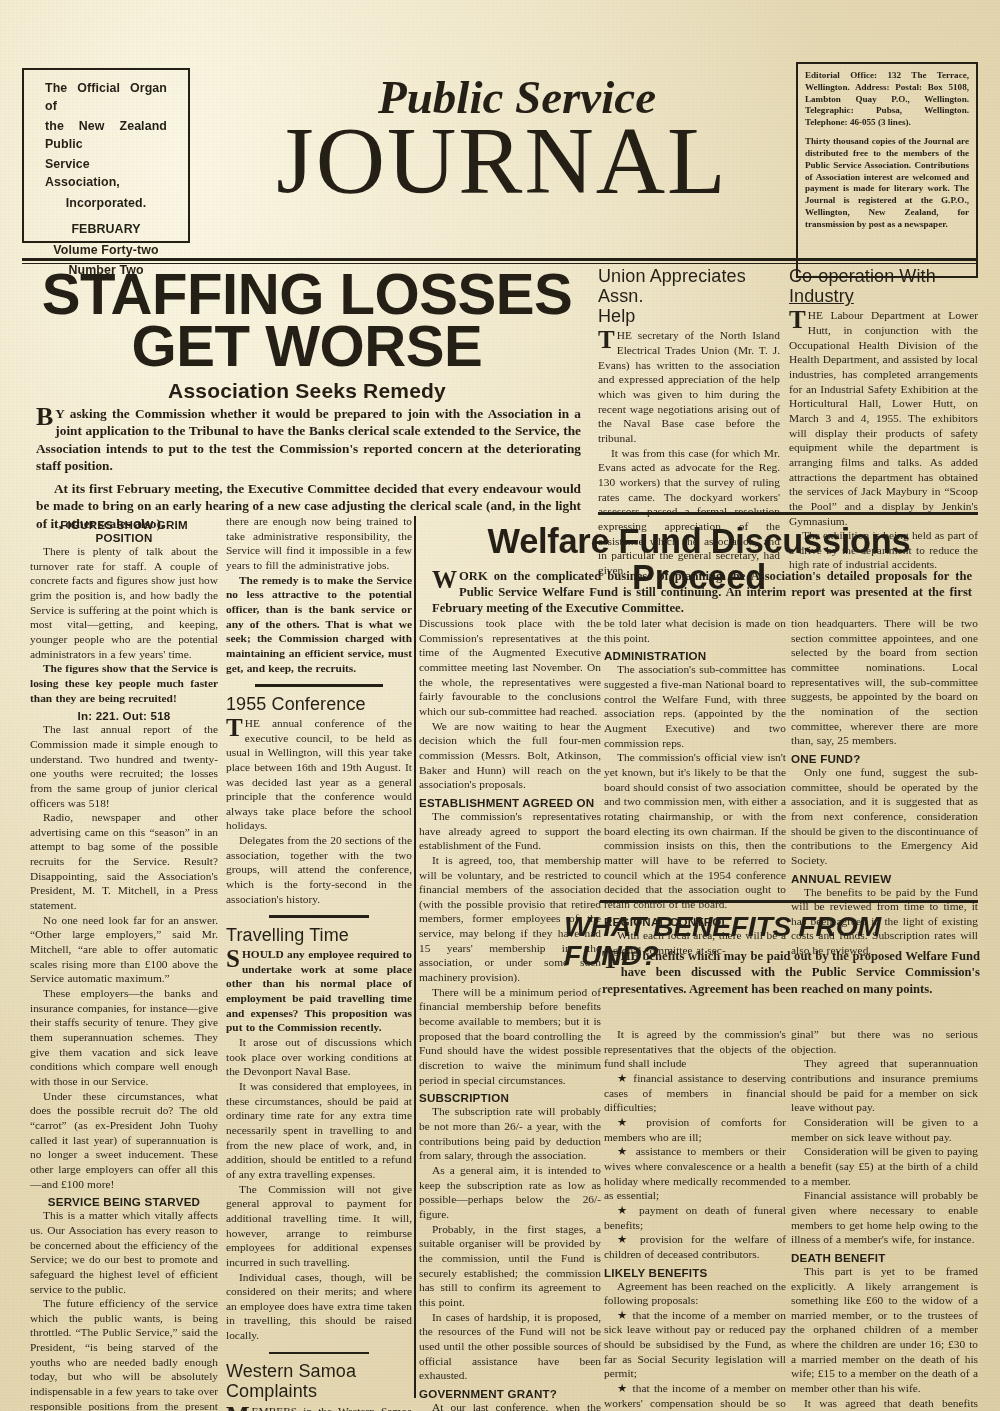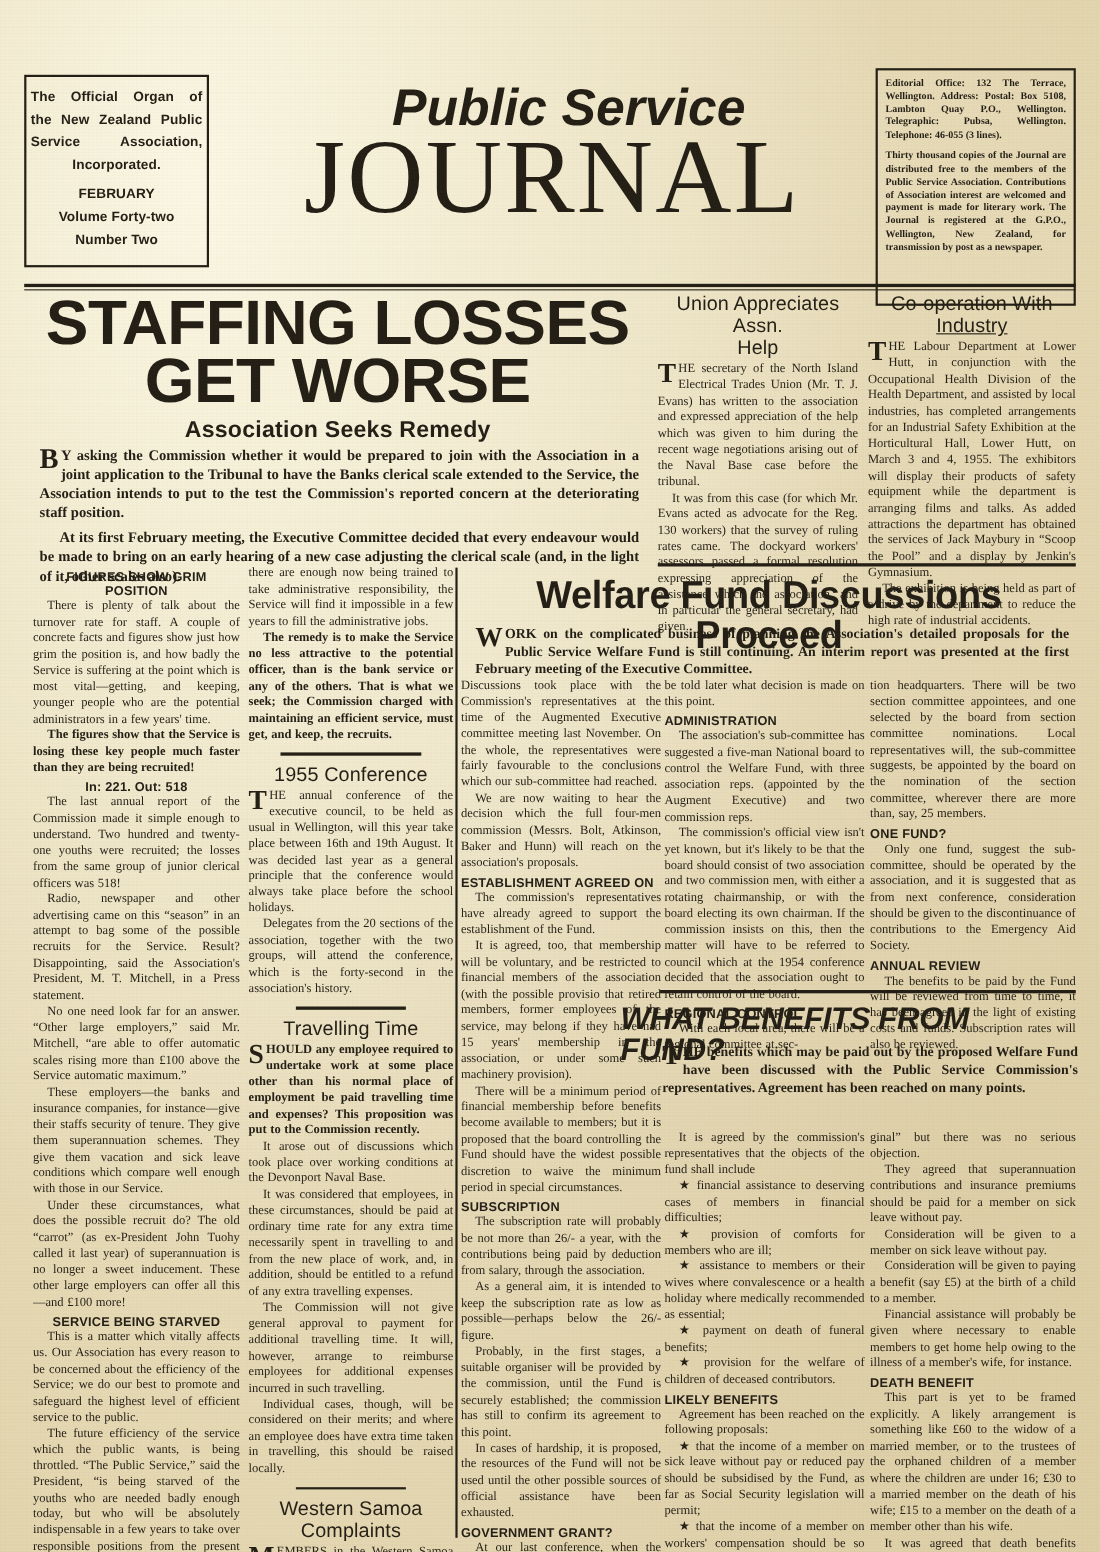--- a/index.html
+++ b/index.html
@@ -27,39 +27,39 @@
       repeating-linear-gradient(90deg, rgba(120,100,60,.05) 0 1px, rgba(255,255,255,0) 1px 4px);
   }
   .page{position:absolute;inset:0;padding:0;}
 
   
   .masthead{position:absolute;left:22px;top:58px;width:956px;height:195px;}
   .mh-box{
     position:absolute;border:2px solid #231f16;background:rgba(255,255,255,0.04);
     box-sizing:border-box;
   }
-  .mh-left{left:0;top:10px;width:168px;height:175px;padding:10px 4px;}
+  .mh-left{left:0;top:10px;width:168px;height:175px;padding:10px 21px;}
   .mh-left p{
     margin:0 0 3px 0;text-align:center;font-family:"Liberation Sans",sans-serif;
     font-weight:700;font-size:12.4px;line-height:1.42;letter-spacing:.1px;
   }
   .mh-left .just{text-align:justify;text-align-last:justify;}
   .mh-left .sp{margin-top:9px;}
   .mh-right{right:0;top:4px;width:182px;height:216px;padding:6px 7px;}
   .mh-right p{
     margin:0;font-family:"Liberation Serif",serif;font-weight:700;
     font-size:9.1px;line-height:1.30;text-align:justify;color:#231f16;
   }
   .mh-right p.b2{margin-top:7px;text-indent:0;}
   .mh-title{
     position:absolute;left:170px;top:0;width:620px;height:190px;
     text-align:center;
   }
   .mh-ps{
-    font-family:Liberation Sans, sans-serif;font-style:italic;font-weight:700;
+    font-family:Liberation Serif, serif;font-style:italic;font-weight:700;
     font-size:47px;line-height:1;letter-spacing:0px;margin-top:16px;
     margin-left:30px;
   }
   .mh-jr{
     font-family:"Liberation Serif",serif;font-weight:400;
     font-size:96px;line-height:.95;letter-spacing:2px;margin-top:-6px;
   }
 
   .rule{position:absolute;background:#231f16;}
   .rule-thick{height:3px;}
@@ -125,21 +125,21 @@
   .benefits-lead{
     position:absolute;left:602px;top:948px;width:378px;
     font-size:12.6px;line-height:1.30;text-align:justify;font-weight:700;
   }
   .benefits-lead p{margin:0;text-indent:18px;}
 
   .minirule{width:100px;height:2.5px;background:#231f16;margin:9px auto 7px auto;}
   .minirule.w130{width:128px;}
   .sechead{
     font-family:"Liberation Sans",sans-serif;font-weight:400;font-size:18px;
-    text-align:center;line-height:1.12;margin:0 0 2px 0;letter-spacing:.1px;
+    line-height:1.12;margin:0 0 2px 0;letter-spacing:.1px;
   }
 </style>
 </head>
 <body>
 
 <div class="paper"></div>
 <div class="page">
 
   <div class="masthead">
 

